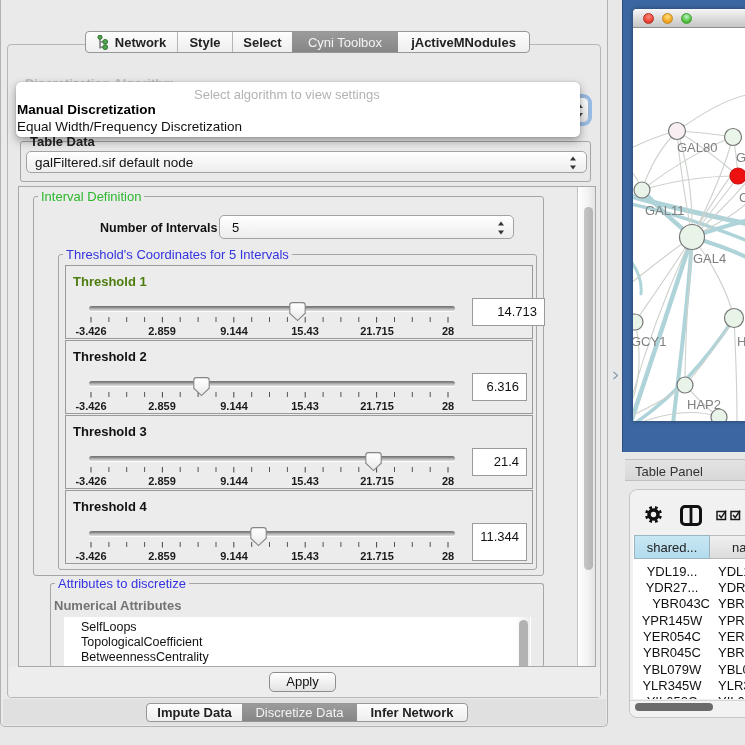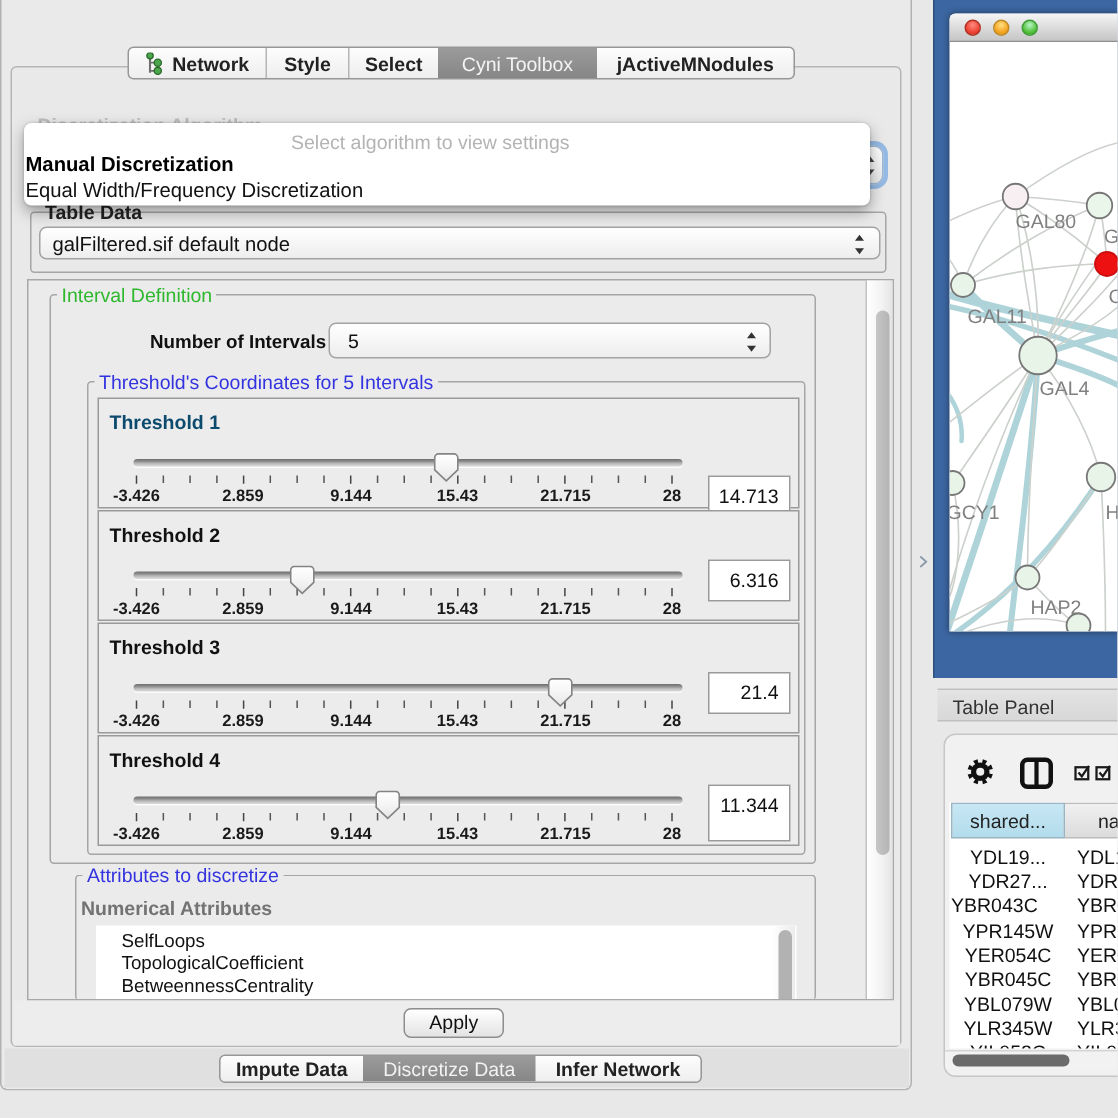--- a/index.html
+++ b/index.html
@@ -68,21 +68,21 @@
     <svg class="abs" style="right:7px; top:4px;" width="10" height="16" viewBox="0 0 10 16">
       <path d="M5 1.5 l3 4 h-6 z" fill="#333"></path>
       <path d="M5 14.5 l-3 -4 h6 z" fill="#333"></path>
     </svg>
   </div>
 
   <div class="gb" style="left:57px; top:254px; width:479px; height:316px;"></div>
   <div class="gblabel" style="left:62px; top:247px; color:#3333e0; font-size:13px;">Threshold's Coordinates for 5 Intervals</div>
 
   <div class="abs" style="left:64px; top:265px; width:468px; height:74px; background:#ececec; border:1px solid #9a9a9a;">
-    <div class="abs" style="left:7px; top:8px; font-size:13px; font-weight:bold; color:#0c4a6e;">Threshold 1</div>
+    <div class="abs" style="left:7px; top:8px; font-size:13px; font-weight:bold; color:#4d7c0f;">Threshold 1</div>
     <div class="abs" style="left:23px; top:39.5px; width:366px; height:5px; background:linear-gradient(#6f6f6f 0%,#8a8a8a 30%,#b9b9b9 60%,#dedede 100%); border-radius:2.5px; box-shadow:0 1px 0 rgba(255,255,255,0.8);"></div>
     <svg class="abs" style="left:0; top:43px;" width="420" height="18" viewBox="0 0 420 18">
         <line x1="25.0" y1="8" x2="25.0" y2="13.5" stroke="#444" stroke-width="1"></line>
         <line x1="42.9" y1="8" x2="42.9" y2="13" stroke="#555" stroke-width="1"></line>
         <line x1="60.7" y1="8" x2="60.7" y2="13" stroke="#555" stroke-width="1"></line>
         <line x1="78.6" y1="8" x2="78.6" y2="13" stroke="#555" stroke-width="1"></line>
         <line x1="96.4" y1="8" x2="96.4" y2="13.5" stroke="#444" stroke-width="1"></line>
         <line x1="114.2" y1="8" x2="114.2" y2="13" stroke="#555" stroke-width="1"></line>
         <line x1="132.1" y1="8" x2="132.1" y2="13" stroke="#555" stroke-width="1"></line>
         <line x1="150.0" y1="8" x2="150.0" y2="13" stroke="#555" stroke-width="1"></line>
@@ -109,21 +109,21 @@
     <svg class="abs" style="left:222.6px; top:36px;" width="17" height="20" viewBox="0 0 17 20">
     <path d="M3.4,0.6 h10.2 a2.6,2.6 0 0 1 2.6,2.6 v8 l-7.7,7.4 l-7.7,-7.4 v-8 a2.6,2.6 0 0 1 2.6,-2.6 z" fill="url(#g1)" stroke="#848484" stroke-width="1.1"></path>
     <defs>
           <linearGradient id="g1" x1="0" y1="0" x2="0" y2="1">
             <stop offset="0" stop-color="#ffffff"></stop>
             <stop offset="0.45" stop-color="#f6f6f6"></stop>
             <stop offset="1" stop-color="#e6e6e6"></stop>
           </linearGradient>
         </defs>
   </svg>
-    <div class="abs" style="left:406px; top:32px; width:55px; height:28px; background:#ffffff; border:1px solid #9a9a9a; font-size:13px; color:#111; text-align:right; line-height:26px; padding-right:7px;margin-top:19px;">14.713</div>
+    <div class="abs" style="left:406px; top:32px; width:73px; height:28px; background:#ffffff; border:1px solid #9a9a9a; font-size:13px; color:#111; text-align:right; line-height:26px; padding-right:7px;">14.713</div>
   </div>
   <div class="abs" style="left:64px; top:340px; width:468px; height:74px; background:#ececec; border:1px solid #9a9a9a;">
     <div class="abs" style="left:7px; top:8px; font-size:13px; font-weight:bold; color:#111;">Threshold 2</div>
     <div class="abs" style="left:23px; top:39.5px; width:366px; height:5px; background:linear-gradient(#6f6f6f 0%,#8a8a8a 30%,#b9b9b9 60%,#dedede 100%); border-radius:2.5px; box-shadow:0 1px 0 rgba(255,255,255,0.8);"></div>
     <svg class="abs" style="left:0; top:43px;" width="420" height="18" viewBox="0 0 420 18">
         <line x1="25.0" y1="8" x2="25.0" y2="13.5" stroke="#444" stroke-width="1"></line>
         <line x1="42.9" y1="8" x2="42.9" y2="13" stroke="#555" stroke-width="1"></line>
         <line x1="60.7" y1="8" x2="60.7" y2="13" stroke="#555" stroke-width="1"></line>
         <line x1="78.6" y1="8" x2="78.6" y2="13" stroke="#555" stroke-width="1"></line>
         <line x1="96.4" y1="8" x2="96.4" y2="13.5" stroke="#444" stroke-width="1"></line>
@@ -362,21 +362,21 @@
     <path d="M94,11 l2.2,2.6 l4.8,-7" fill="none" stroke="#1a1a1a" stroke-width="1.5"></path>
   </svg>
 
   <div class="abs" style="left:3px; top:45px; width:127px; height:164px; background:#ffffff; overflow:hidden;">
     <div class="abs" style="left:1px; top:0px; width:76px; height:24px; background:linear-gradient(#c8e7f4,#b2dcec); border:1px solid #9ab4c2; text-align:center; font-size:13px; color:#222; line-height:23px;">shared...</div>
     <div class="abs" style="left:77px; top:0px; width:60px; height:24px; background:linear-gradient(#f0f0f0,#dcdcdc); border:1px solid #bbb; border-left:none; font-size:13px; color:#222; line-height:23px; padding-left:22px;">na</div>
     <div class="abs" style="left:1px; top:29px; width:76px; text-align:center; font-size:13px; color:#111;">YDL19...</div>
     <div class="abs" style="left:85px; top:29px; font-size:13px; color:#111;">YDL1</div>
     <div class="abs" style="left:1px; top:45px; width:76px; text-align:center; font-size:13px; color:#111;">YDR27...</div>
     <div class="abs" style="left:85px; top:45px; font-size:13px; color:#111;">YDR2</div>
-    <div class="abs" style="left:1px; top:61px; width:76px; text-align:left; font-size:13px; color:#111;">YBR043C</div>
+    <div class="abs" style="left:1px; top:61px; width:76px; text-align:right; font-size:13px; color:#111;">YBR043C</div>
     <div class="abs" style="left:85px; top:61px; font-size:13px; color:#111;">YBR0</div>
     <div class="abs" style="left:1px; top:78px; width:76px; text-align:center; font-size:13px; color:#111;">YPR145W</div>
     <div class="abs" style="left:85px; top:78px; font-size:13px; color:#111;">YPR1</div>
     <div class="abs" style="left:1px; top:94px; width:76px; text-align:center; font-size:13px; color:#111;">YER054C</div>
     <div class="abs" style="left:85px; top:94px; font-size:13px; color:#111;">YER0</div>
     <div class="abs" style="left:1px; top:110px; width:76px; text-align:center; font-size:13px; color:#111;">YBR045C</div>
     <div class="abs" style="left:85px; top:110px; font-size:13px; color:#111;">YBR0</div>
     <div class="abs" style="left:1px; top:127px; width:76px; text-align:center; font-size:13px; color:#111;">YBL079W</div>
     <div class="abs" style="left:85px; top:127px; font-size:13px; color:#111;">YBL0</div>
     <div class="abs" style="left:1px; top:143px; width:76px; text-align:center; font-size:13px; color:#111;">YLR345W</div>

